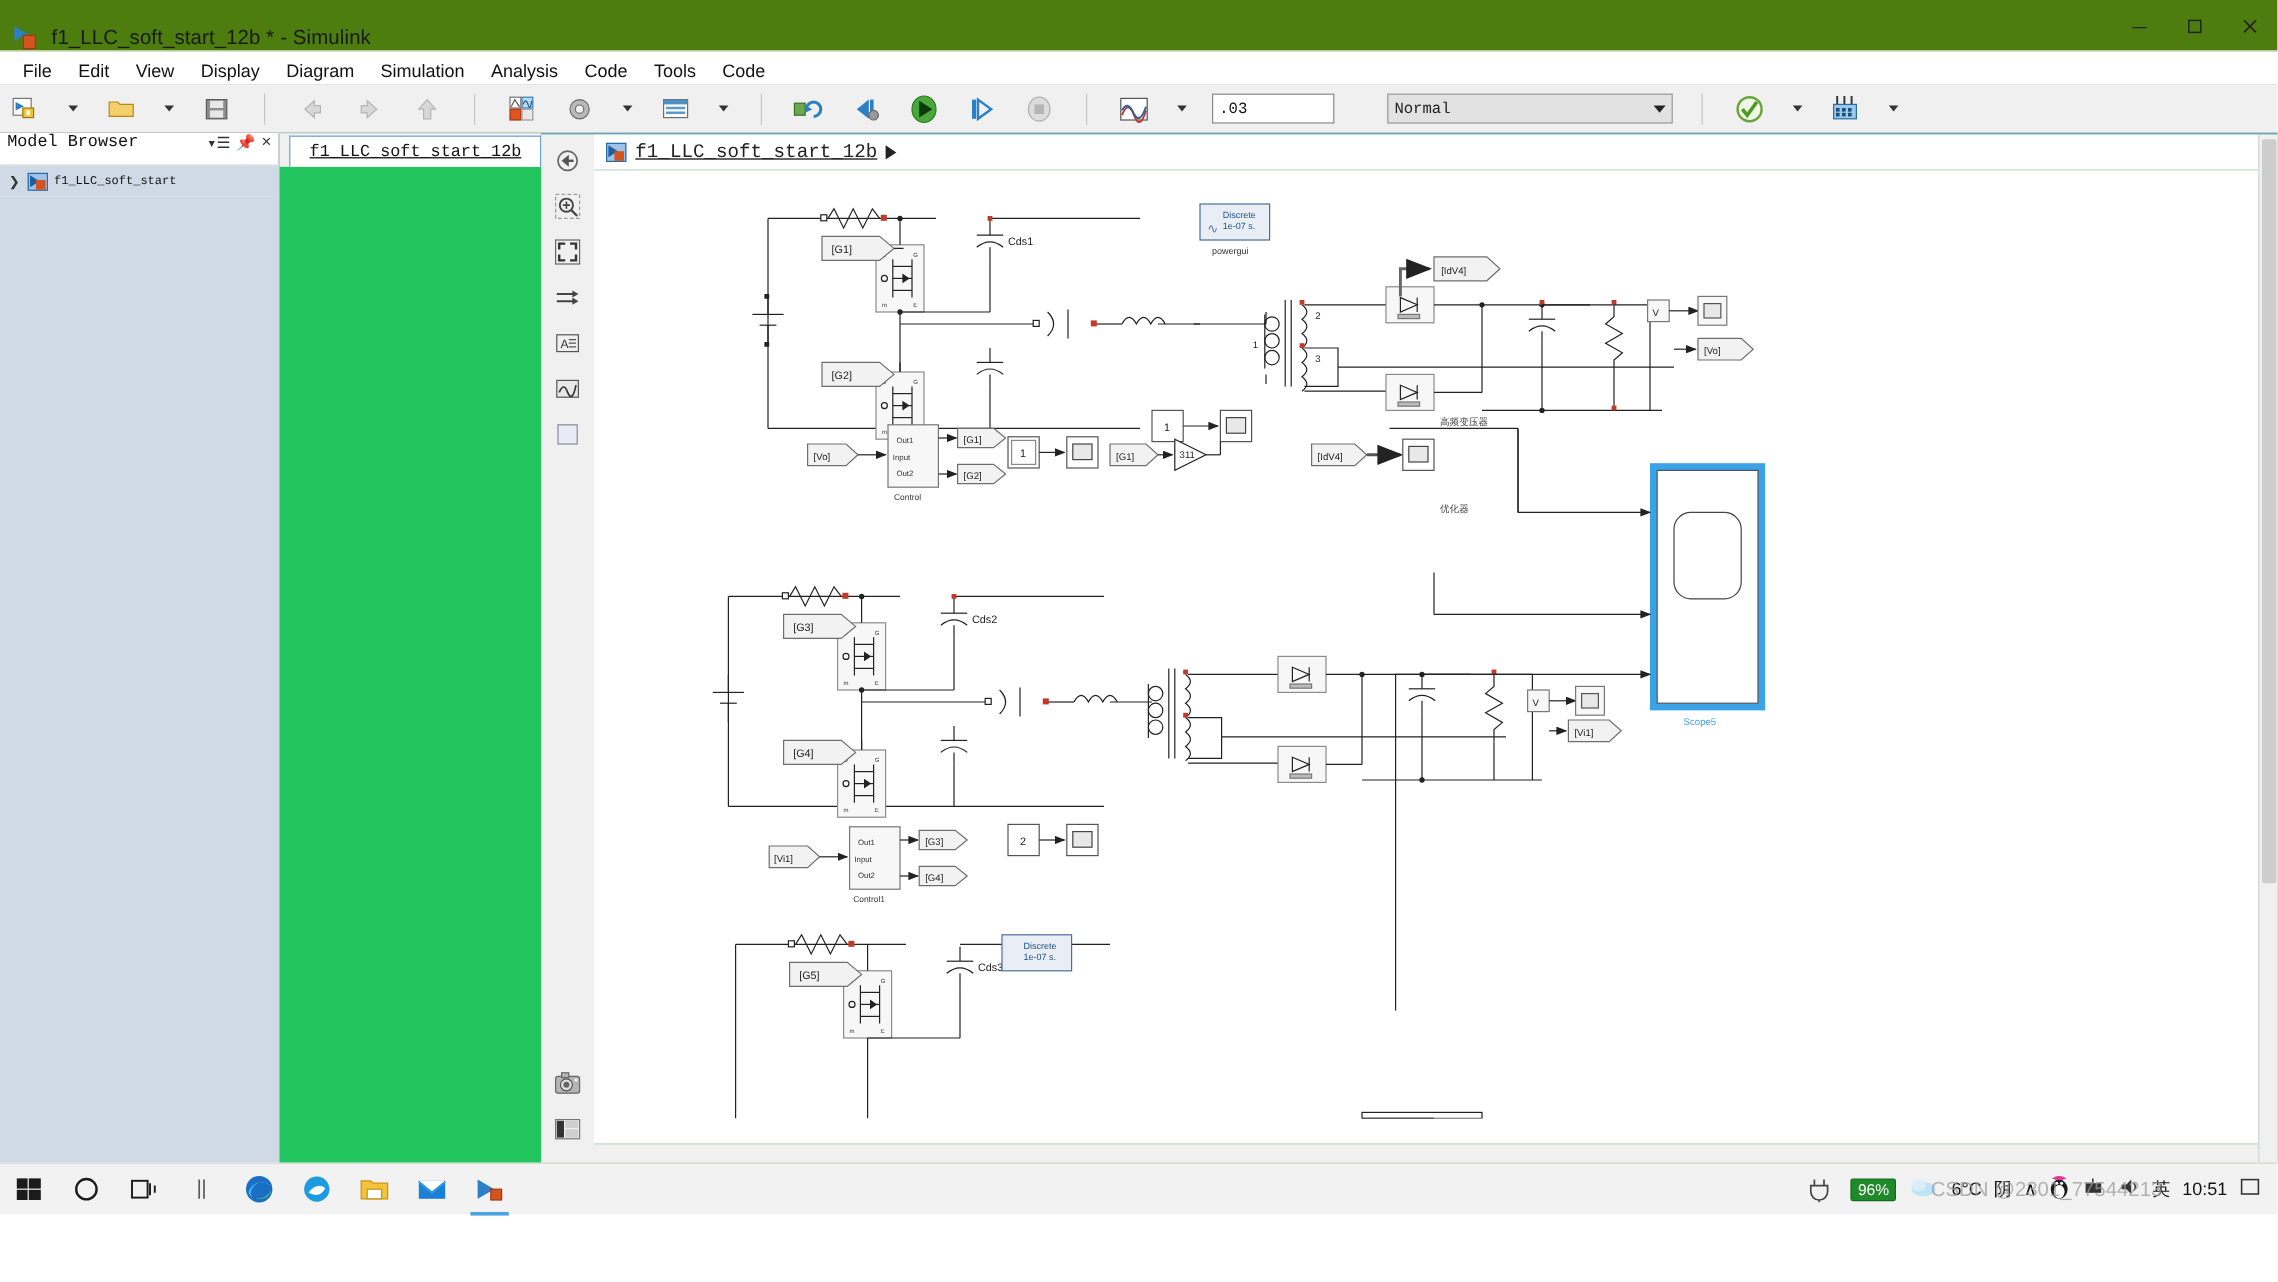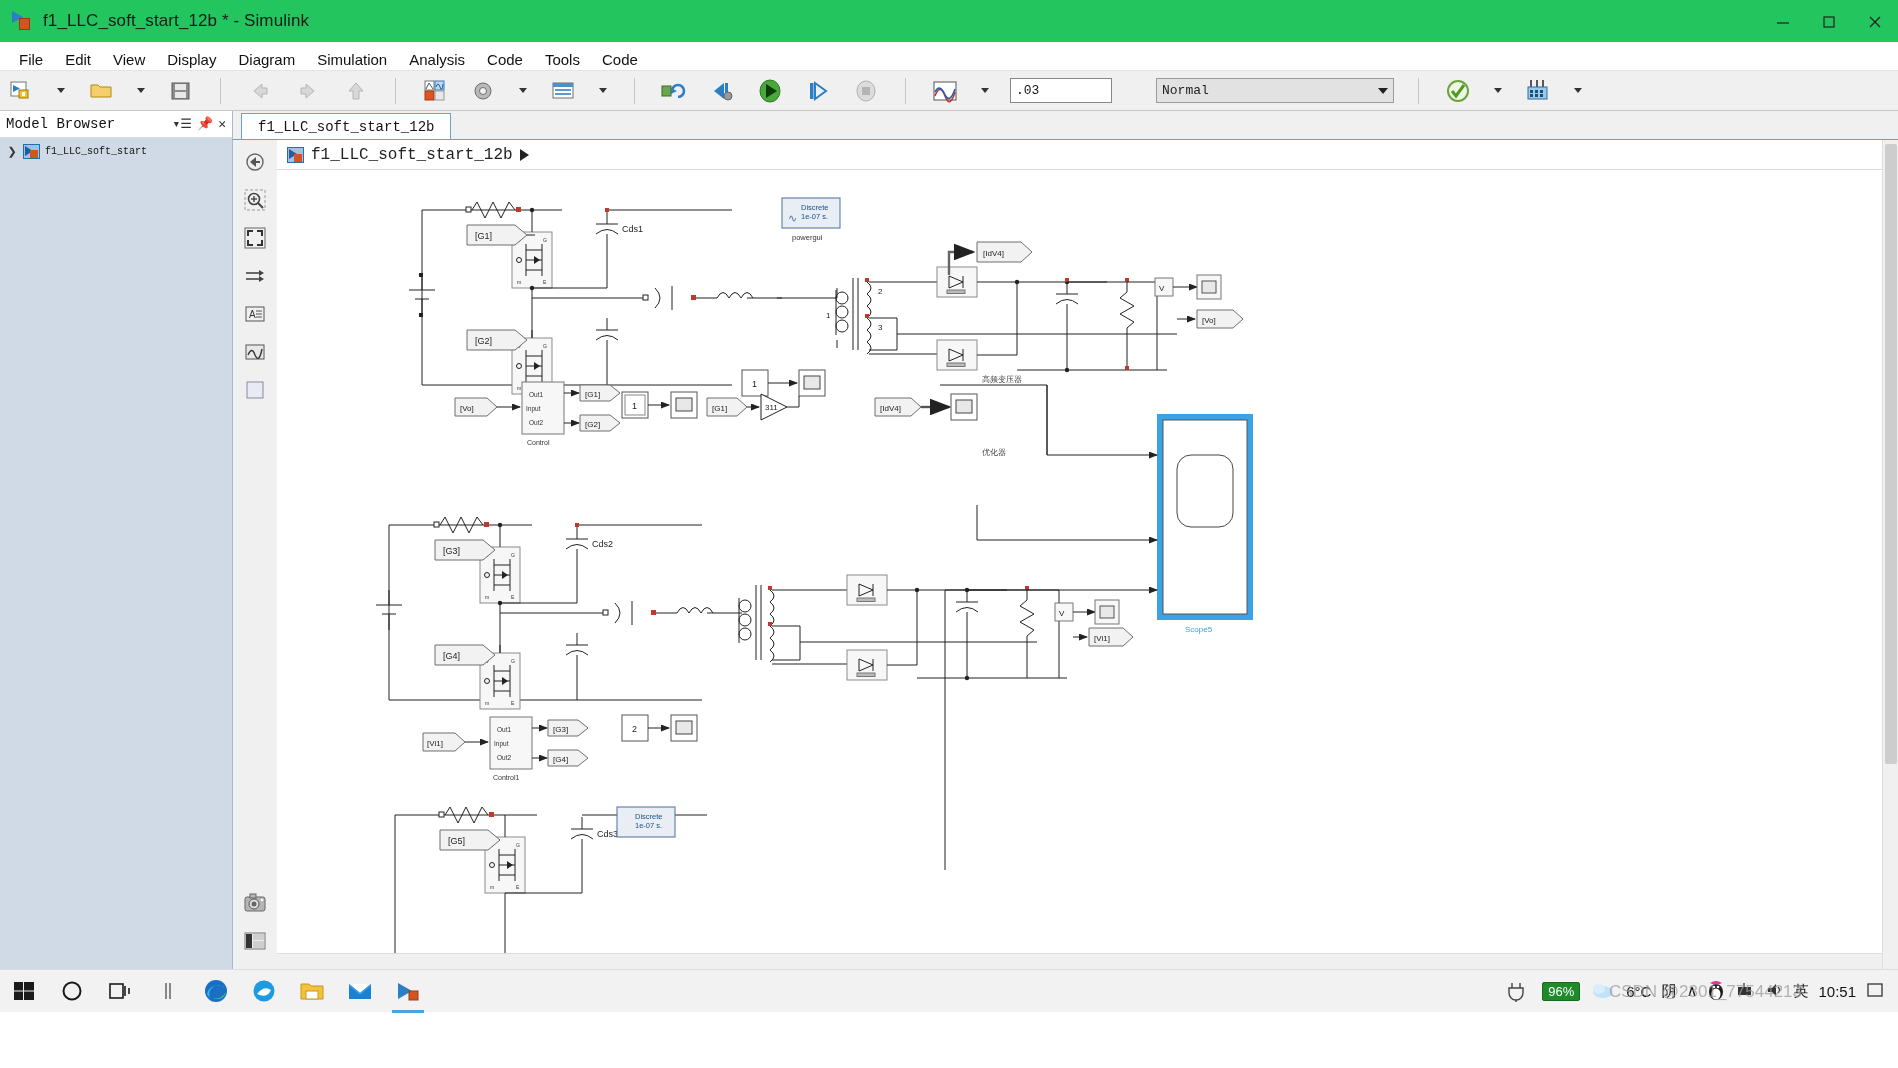--- a/index.html
+++ b/index.html
@@ -1,20 +1,20 @@
 <!DOCTYPE html>
 <html><head>
 <meta charset="utf-8">
 <style>
   * { box-sizing: border-box; margin:0; padding:0; }
   html,body { width:1898px; height:1068px; overflow:hidden;
     font-family:"Liberation Sans", sans-serif; background:#fff; }
 
   
-  .titlebar { height:43px; background:#22c55e; display:flex; align-items:center;
+  .titlebar { height:43px; background:#4d7c0f; display:flex; align-items:flex-end;
     border-bottom:1px solid #fff; position:relative; }
   .tb-icon { width:22px; height:20px; margin-left:12px; position:relative; flex:none; }
   .tb-icon .arrow { position:absolute; left:0; top:0; width:0;height:0;
     border-left:11px solid #2b7fc4; border-top:6px solid transparent;
     border-bottom:6px solid transparent; }
   .tb-icon .box { position:absolute; left:7px; top:7px; width:11px;height:12px;
     background:#d4541f; border:1px solid #9b3a12; }
   .tb-title { font-size:17px; color:#1a1a1a; margin-left:9px; letter-spacing:.1px; }
   .winbtns { position:absolute; right:0; top:0; height:43px; display:flex; }
   .winbtn { width:46px; height:43px; display:flex; align-items:center; justify-content:center;
@@ -42,39 +42,39 @@
     display:flex; align-items:center; justify-content:space-between; }
   .simmode .cv { width:0;height:0;border-left:5px solid transparent;border-right:5px solid transparent;
     border-top:6px solid #222; }
 
   
   .body { display:flex; height:858px; }
 
   
   .browser { width:233px; background:#fff; border-right:1px solid #a9b7c6;
     display:flex; flex-direction:column; }
-  .browser-hd { height:27px; display:flex; align-items:center; padding:0 6px;
+  .browser-hd { height:27px; display:flex; padding:0 6px;
     font-family:"Liberation Mono", monospace; font-size:14px; color:#111; gap:5px;
     border-bottom:1px solid #dcdcdc; }
   .browser-hd .sp { flex:1; }
   .bh-icon { color:#333; font-size:13px; cursor:pointer; }
   .tree-item { display:flex; align-items:center; gap:5px; height:26px;
     background:#cfdae6; padding-left:6px; }
   .tw { width:12px; text-align:center; font-size:11px; color:#333; }
   .tree-ic { width:17px;height:15px; position:relative; flex:none; background:#9fc3e8;
     border:1px solid #2b6ca3; }
   .tree-ic .a { position:absolute; left:1px; top:1px; width:0;height:0;
     border-left:8px solid #1d5fa0; border-top:5px solid transparent;border-bottom:5px solid transparent;}
   .tree-ic .b { position:absolute; left:6px; top:5px; width:8px;height:8px; background:#d4541f;}
   .tree-lbl { font-family:"Liberation Mono", monospace; font-size:10px; color:#111;
     white-space:nowrap; overflow:hidden; }
   .browser-body { flex:1; background:#cfdae6; }
 
   
-  .editor { flex:1; display:flex; flex-direction:column; background:#22c55e; }
+  .editor { flex:1; display:flex; flex-direction:row; background:#22c55e;text-decoration:underline; }
   .tabstrip { height:28px; background:#f0f0f0; display:flex; align-items:flex-end;
     padding-left:8px; }
   .dtab { height:26px; background:#fff; border:1px solid #6f9fcf; border-bottom:none;
     padding:0 16px; display:flex; align-items:center;
     font-family:"Liberation Mono", monospace; font-size:14px; color:#111; }
   .canvaswrap { flex:1; display:flex; border-top:1px solid #6f9fcf; }
 
   .palette { width:44px; background:#f0f0f0; display:flex; flex-direction:column;
     align-items:center; padding-top:8px; gap:10px; }
   .pbtn { width:28px;height:28px; display:flex;align-items:center;justify-content:center;

